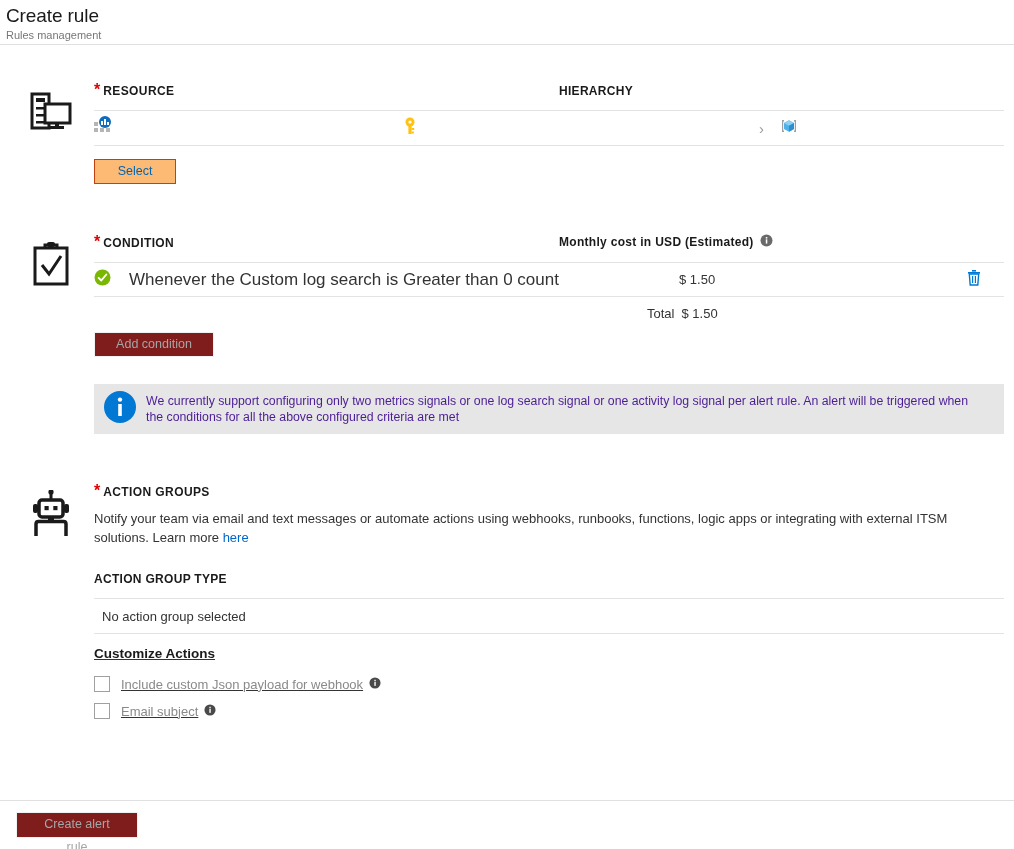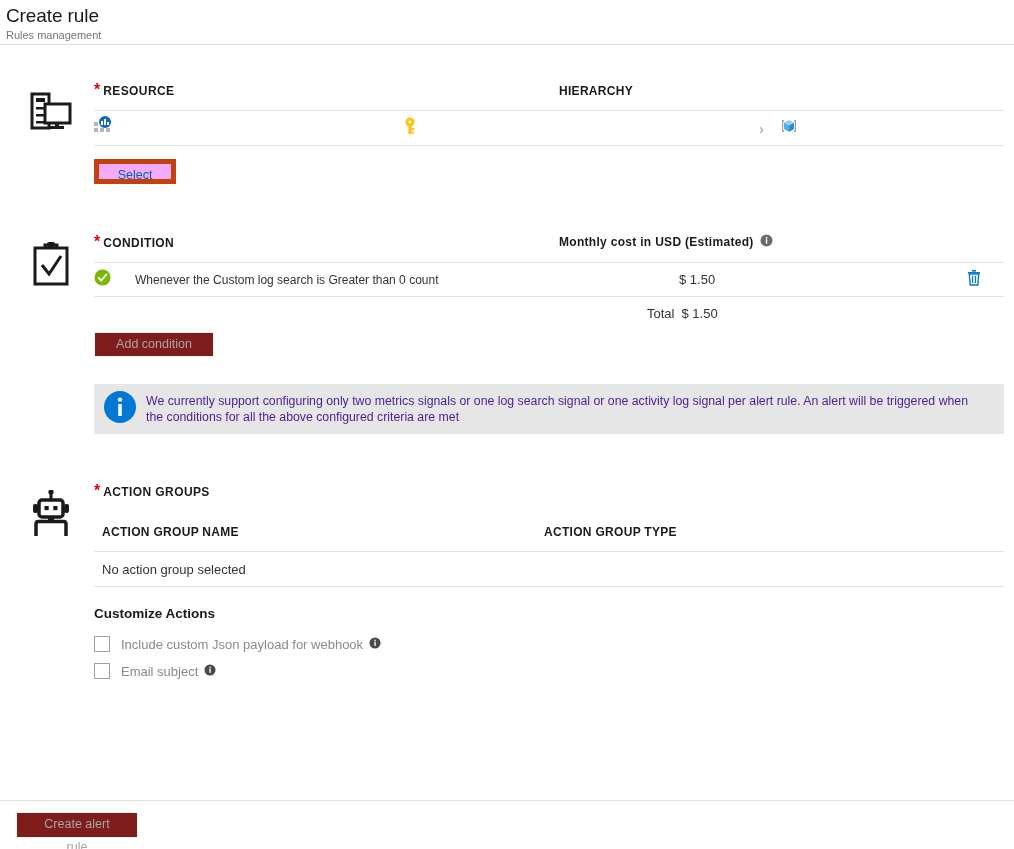--- a/index.html
+++ b/index.html
@@ -73,22 +73,22 @@
     letter-spacing: 0.3px;
   }
   .hr { border-top: 1px solid #e3e3e3; }
 
   .row-flex { display: flex; align-items: center; }
 
   
   .btn {
     font-family: "Liberation Sans", sans-serif;
     font-size: 12.5px;
-    background: #f0abfc;
-    border: 5px solid #c2410c;
+    background: #fdba74;
+    border: 1px solid #c2410c;
     color: #0065b3;
     height: 25px;
     padding: 0 16px;
     cursor: pointer;
     line-height: 23px;
     text-align: center;
     display: inline-block;
   }
   .btn-disabled {
     background: #7f1d1d;
@@ -283,21 +283,21 @@
       <div class="hr" style="margin-top:11px;"></div>
 
       <div class="row-flex" style="height:33px;">
         <div style="width:465px;display:flex;align-items:center;">
           <span style="display:inline-block;">
             <svg width="17" height="17" viewBox="0 0 17 17">
               <circle cx="8.5" cy="8.5" r="8" fill="#7ab800"></circle>
               <path d="M4.6 8.8 L7.3 11.5 L12.3 5.5" fill="none" stroke="#ffffff" stroke-width="1.9" stroke-linecap="round" stroke-linejoin="round"></path>
             </svg>
           </span>
-          <span style="font-size:12px;color:#333333;margin-left:24px;">Whenever the Custom log search is Greater than 0 count</span>
+          <span style="font-size:17px;color:#333333;margin-left:18px;">Whenever the Custom log search is Greater than 0 count</span>
         </div>
         <div style="flex:1 1 auto;display:flex;align-items:center;justify-content:flex-start;padding-left:120px;">
           <span style="font-size:13px;color:#333333;">$ 1.50</span>
         </div>
         <div style="width:60px;display:flex;justify-content:center;">
           <span style="display:inline-block;cursor:pointer;">
             <svg width="16" height="17" viewBox="0 0 16 17">
               <rect x="2" y="3" width="12" height="1.6" fill="#0078d4"></rect>
               <rect x="6" y="1" width="4" height="1.6" fill="#0078d4"></rect>
               <path d="M3.3 5 L12.7 5 L11.8 16 L4.2 16 Z" fill="none" stroke="#0078d4" stroke-width="1.4"></path>
@@ -353,40 +353,41 @@
           <path d="M8 46 L8 34 C8 32.5 9 31.5 10.5 31.5 L35.5 31.5 C37 31.5 38 32.5 38 34 L38 46" fill="none" stroke="#1a1a1a" stroke-width="3.5"></path>
         </svg>
       </span>
     </div>
 
     <div class="sec-body">
       <div>
         <span class="req-star">*</span><span class="sec-head">ACTION GROUPS</span>
       </div>
 
+      <div style="font-size:13px;color:#333333;line-height:19px;margin-top:9px;">
+        <span>Notify your team via email and text messages or automate actions using webhooks, runbooks, functions, logic apps or integrating with external ITSM solutions.</span>
+        <span>Learn more </span><a class="link" href="#">here</a>
+      </div>
 
       <div class="row-flex" style="margin-top:22px;">
-        <div style="width:450px;padding-left:8px;">
-          <span class="col-head">ACTION GROUP NAME</span>
-        </div>
         <div>
           <span class="col-head">ACTION GROUP TYPE</span>
         </div>
       </div>
 
       <div class="hr" style="margin-top:11px;"></div>
 
       <div class="row-flex" style="height:34px;padding-left:8px;">
         <span style="font-size:13px;color:#333333;">No action group selected</span>
       </div>
 
       <div class="hr"></div>
 
 
-      <div style="margin-top:19px;">
+      <div style="margin-top:12px;text-decoration:underline;">
         <div style="font-size:13.5px;font-weight:bold;color:#1a1a1a;">Customize Actions</div>
 
         <div class="cbox-row" style="margin-top:14px;">
           <span class="cbox"></span>
           <span class="cbox-label">Include custom Json payload for webhook</span>
           <span class="info-dot" style="margin-left:6px;">
             <svg width="12" height="12" viewBox="0 0 13 13">
               <circle cx="6.5" cy="6.5" r="6" fill="#4a4a4a"></circle>
               <rect x="5.8" y="5.3" width="1.5" height="4.3" fill="#ffffff"></rect>
               <rect x="5.8" y="3" width="1.5" height="1.6" fill="#ffffff"></rect>

